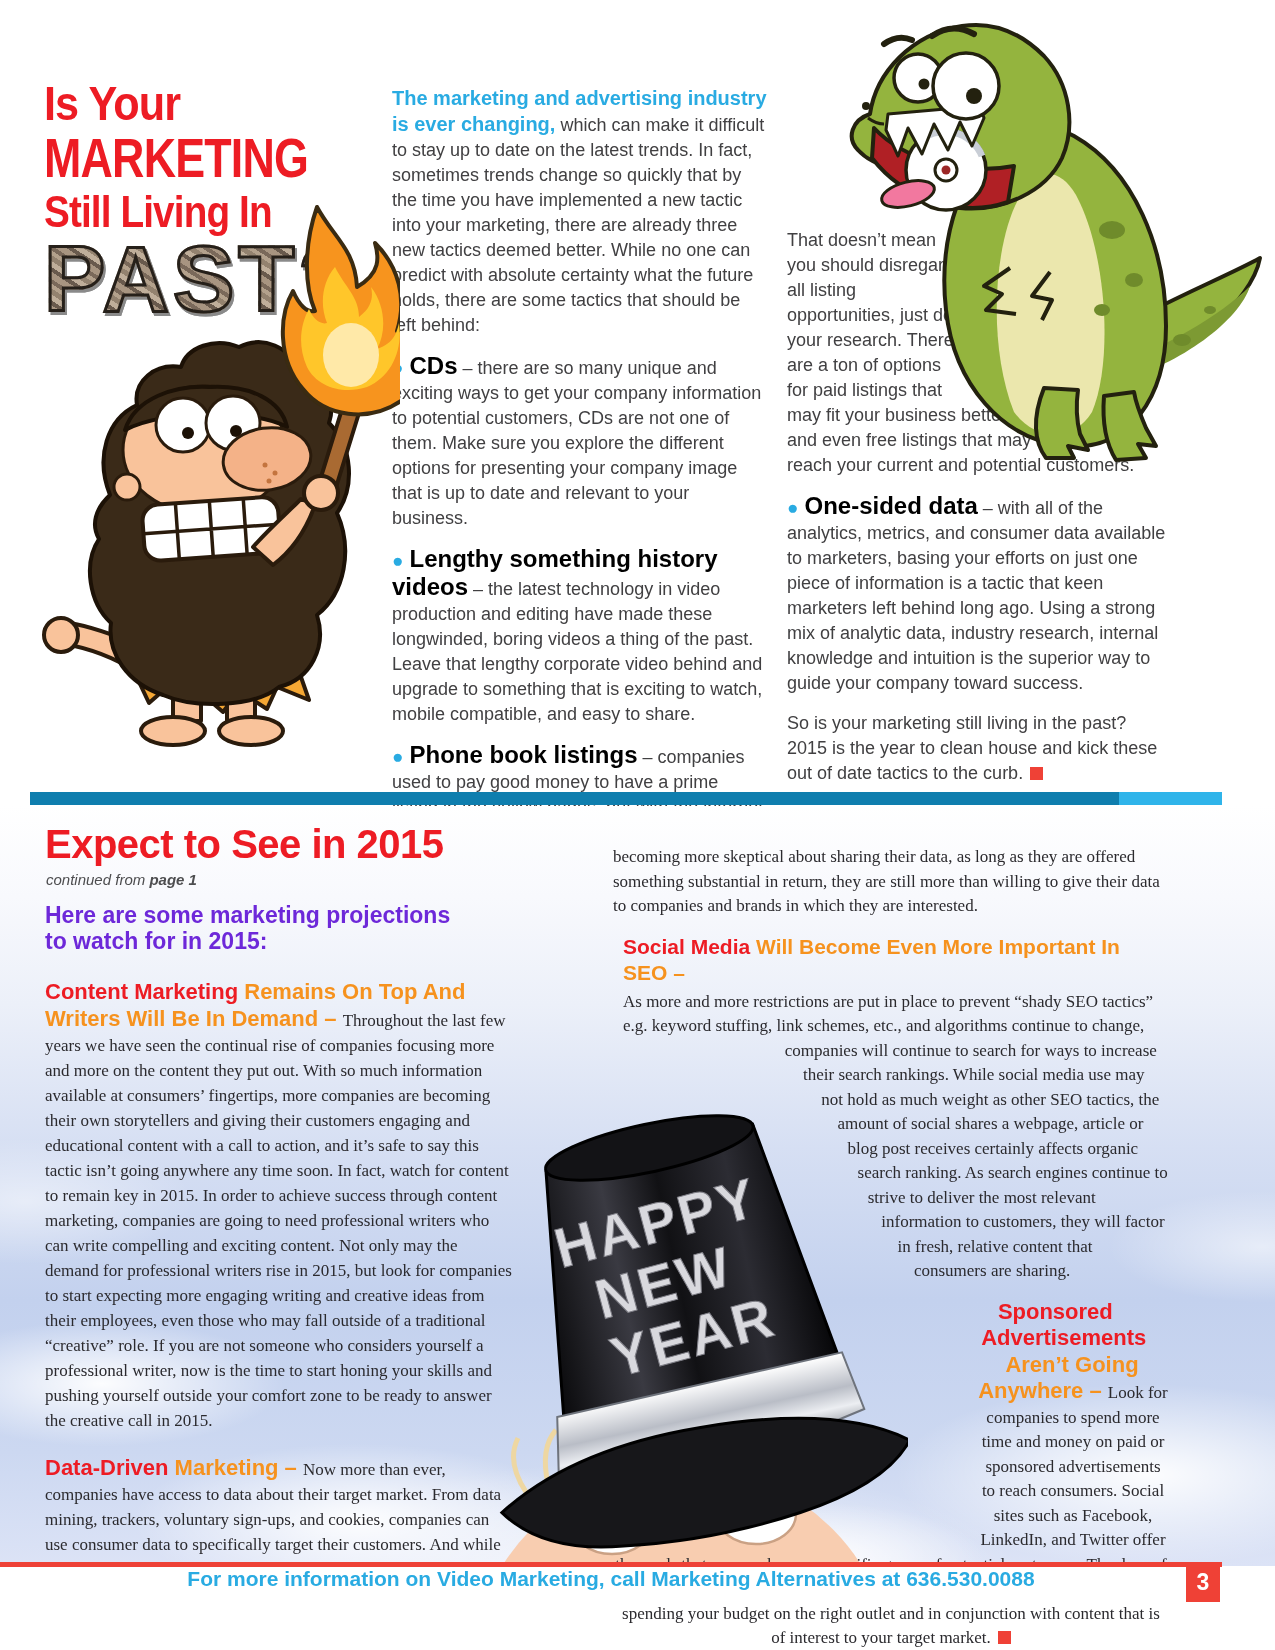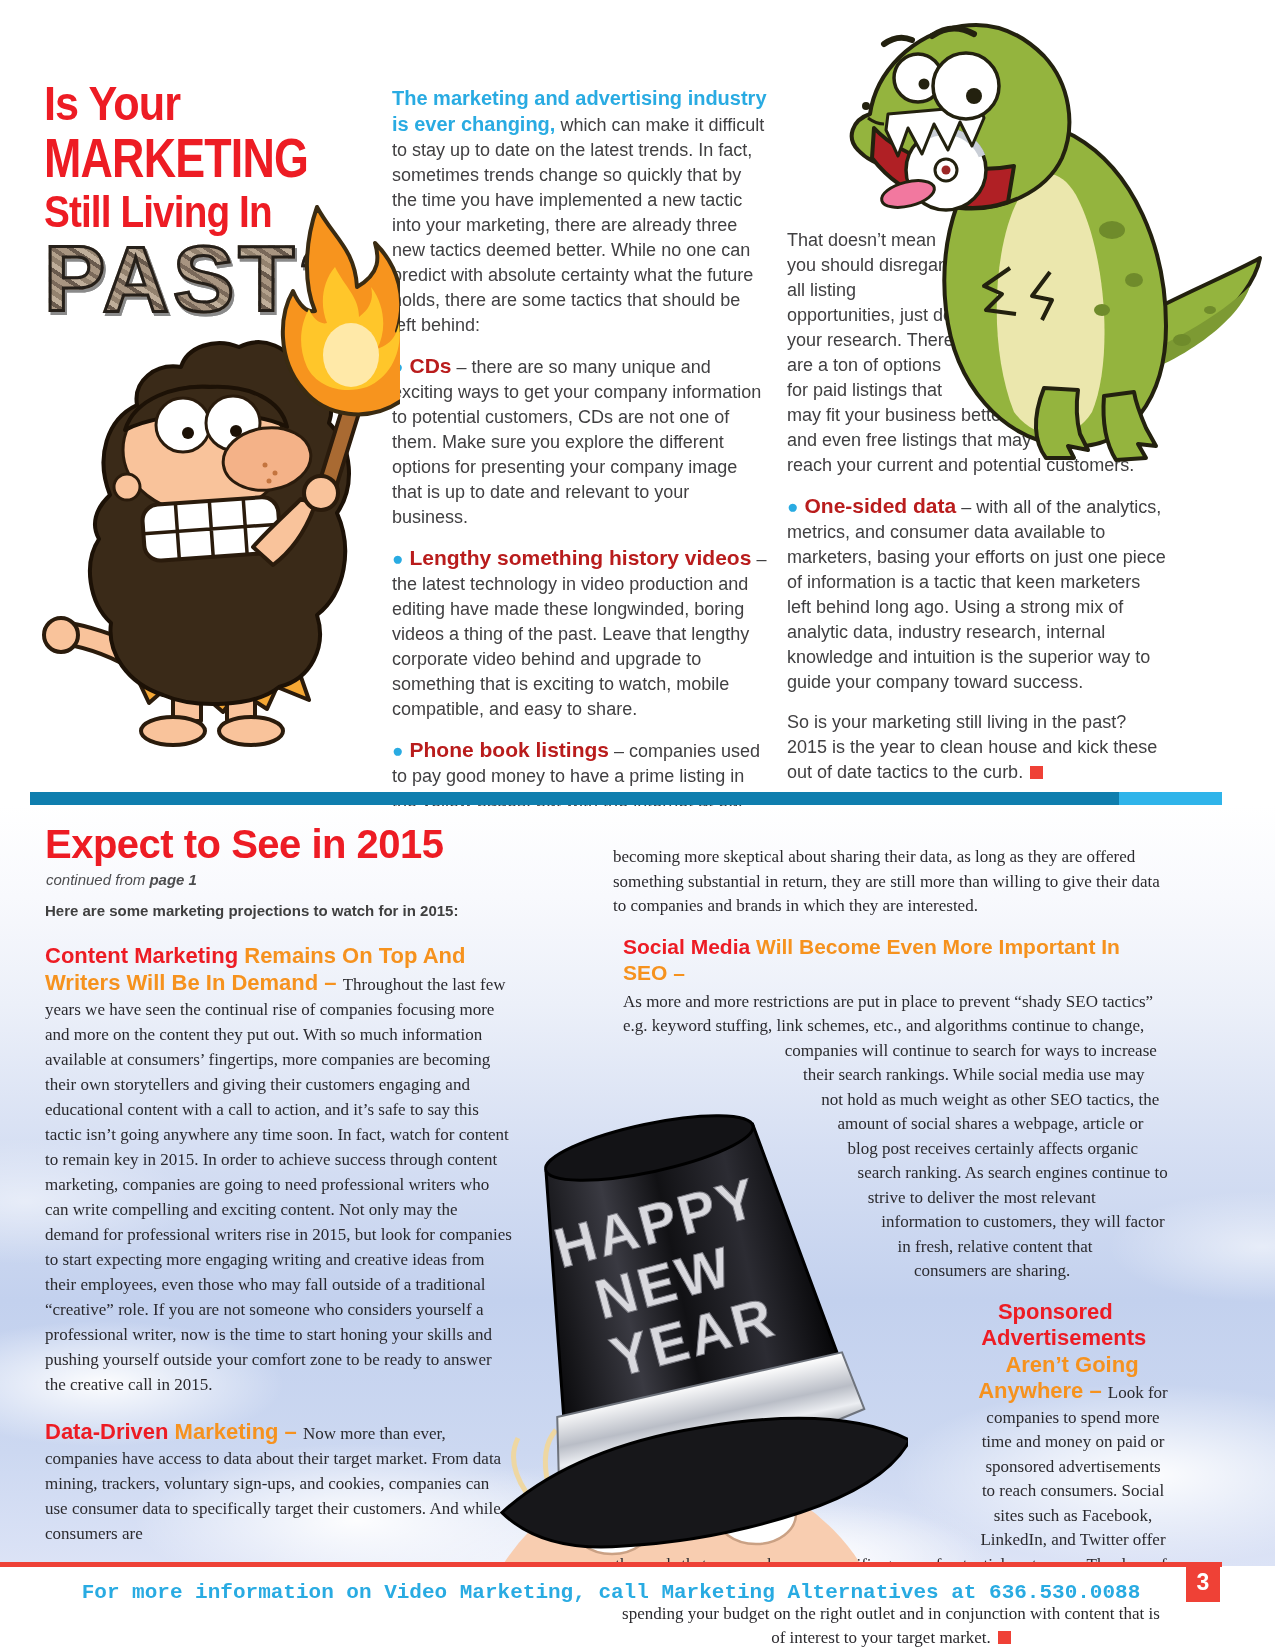--- a/index.html
+++ b/index.html
@@ -16,21 +16,21 @@
     -webkit-background-clip:text;background-clip:text;color:transparent;
     -webkit-text-stroke:3px #26201a;filter:drop-shadow(2px 3px 0 #8a8a8a);}
   .stone1{font-size:74px;margin-top:10px;}
   .stone2{font-size:92px;margin-top:2px;}
   
   .colmid{position:absolute;left:392px;top:86px;width:376px;font-size:18px;line-height:25px;}
   .colright{position:absolute;left:787px;top:228px;width:380px;font-size:18px;line-height:25px;}
   .colmid p,.colright p{margin:0 0 15px 0;}
   .lead{color:#29abe2;font-weight:bold;font-size:20px;}
   .dot{color:#29abe2;font-size:19px;font-weight:bold;margin-right:6px;}
-  .blabel{color:#b91c1c;font-weight:bold;font-size:21px;}
+  .blabel{color:#000000;font-weight:bold;font-size:24px;}
   .dino-spacer{float:right;width:200px;height:172px;}
   .dino-spacer2{float:right;clear:right;width:135px;height:50px;}
   .endmark{display:inline-block;width:13px;height:13px;background:#ef4136;margin-left:7px;vertical-align:-1px;}
   
   .divider{position:absolute;left:30px;top:792px;width:1192px;height:13px;
     background:linear-gradient(to right,#0f7eae 0 91.4%,#2fb4ea 91.4% 100%);}
   
   .sky{position:absolute;left:0;top:806px;width:1275px;height:760px;z-index:0;
     background-image:
       radial-gradient(ellipse 260px 90px at 8% 76%,rgba(255,255,255,.95),rgba(255,255,255,0) 70%),
@@ -38,38 +38,38 @@
       radial-gradient(ellipse 360px 130px at 90% 88%,rgba(255,255,255,.95),rgba(255,255,255,0) 70%),
       radial-gradient(ellipse 240px 80px at 64% 99%,rgba(255,255,255,.9),rgba(255,255,255,0) 70%),
       radial-gradient(ellipse 520px 170px at 50% 103%,rgba(255,255,255,.85),rgba(255,255,255,0) 75%),
       radial-gradient(ellipse 220px 80px at 99% 58%,rgba(255,255,255,.55),rgba(255,255,255,0) 70%),
       radial-gradient(ellipse 240px 90px at 2% 52%,rgba(255,255,255,.5),rgba(255,255,255,0) 70%),
       linear-gradient(to bottom,#ffffff 0%,#f8f9fd 12%,#ecf0f9 26%,#d6dff3 45%,#c3d1ee 65%,#ccd8f1 85%,#dce3f6 100%);}
   .bleft{position:absolute;left:45px;top:822px;width:470px;z-index:2;}
   .bright{position:absolute;left:613px;top:845px;width:556px;z-index:2;}
   .btitle{color:#ed1c24;font-size:40px;font-weight:bold;letter-spacing:-.5px;margin:0;}
   .cont{font-style:italic;color:#4d4d4f;font-size:15px;margin:4px 0 14px 1px;}
-  .subhead{color:#404040;font-weight:bold;font-size:15px;line-height:1.15;margin:0 0 24px 0;width:430px;}
+  .subhead{color:#6d28d9;font-weight:bold;font-size:23px;line-height:1.15;margin:0 0 24px 0;width:430px;}
   .serif{font-family:"Liberation Serif",serif;color:#2b2a2e;font-size:17px;line-height:25px;margin:0 0 22px 0;}
   .bright .serif{line-height:24.5px;margin-bottom:16px;}
   .hr{color:#ed1c24;font-weight:bold;font-family:"Liberation Sans",sans-serif;font-size:22px;}
   .ho{color:#f6921e;font-weight:bold;font-family:"Liberation Sans",sans-serif;font-size:22px;}
   .hline{display:block;margin-bottom:2px;}
   .hline .hr,.hline .ho{font-size:21px;}
   .sponsored{text-align:center;}
   .hat-spacer{float:left;width:400px;height:612px;
     shape-outside:polygon(0 0,2px 0,2px 118px,160px 126px,215px 200px,252px 290px,312px 380px,356px 450px,356px 612px,0 612px);
     shape-margin:8px;}
   
   .caveman-svg{position:absolute;left:15px;top:195px;z-index:1;}
   .dino-svg{position:absolute;left:812px;top:10px;z-index:1;}
   .baby-svg{position:absolute;left:426px;top:1072px;z-index:1;}
   
   .footer{position:absolute;left:0;top:1562px;width:1222px;height:42px;z-index:5;
-    background:#fff;border-top:5px solid #ee4136;display:flex;align-items:flex-end;justify-content:center;box-sizing:border-box;font-family:Liberation Mono, monospace;}
+    background:#fff;border-top:5px solid #ee4136;display:flex;align-items:flex-start;justify-content:center;box-sizing:border-box;}
   .footer-text{color:#29abe2;font-weight:bold;font-size:21px;}
   .pagebox{position:absolute;left:1186px;top:1562px;width:34px;height:40px;background:#ef4136;z-index:6;
     color:#fff;font-weight:bold;font-size:23px;display:flex;align-items:center;justify-content:center;}
 </style>
 </head>
 <body>
 
 <div id="page">
 
   <div class="headline">

